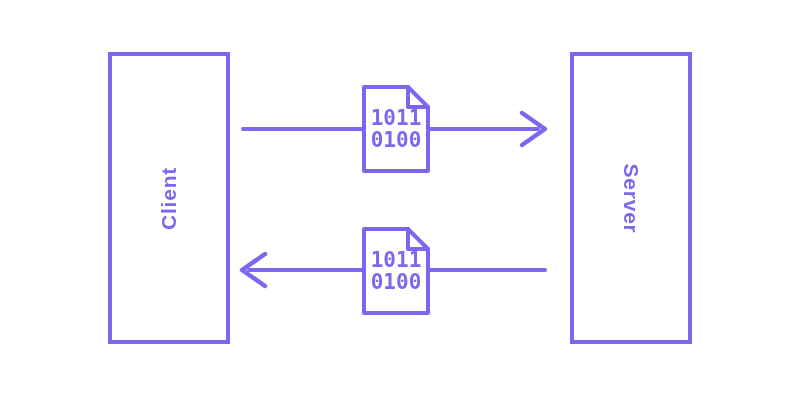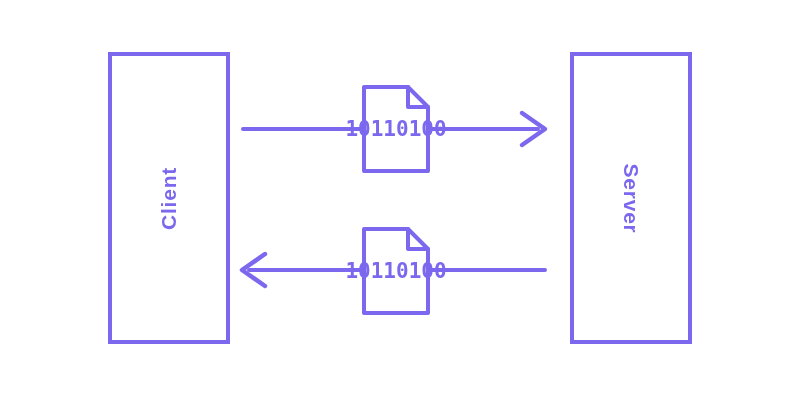--- a/index.html
+++ b/index.html
@@ -88,21 +88,21 @@
     stroke-linejoin: round;
     stroke-linecap: round;
   }
   .doc-text {
     position: absolute;
     left: 0;
     top: 0;
     width: 100%;
     height: 100%;
     display: flex;
-    flex-direction: row;
+    flex-direction: column;
     align-items: center;
     justify-content: center;
     color: #7B68EE;
     font-family: "DejaVu Sans Mono", monospace;
     font-weight: bold;
     font-size: 21px;
     line-height: 22px;
   }
 </style>
 </head>

